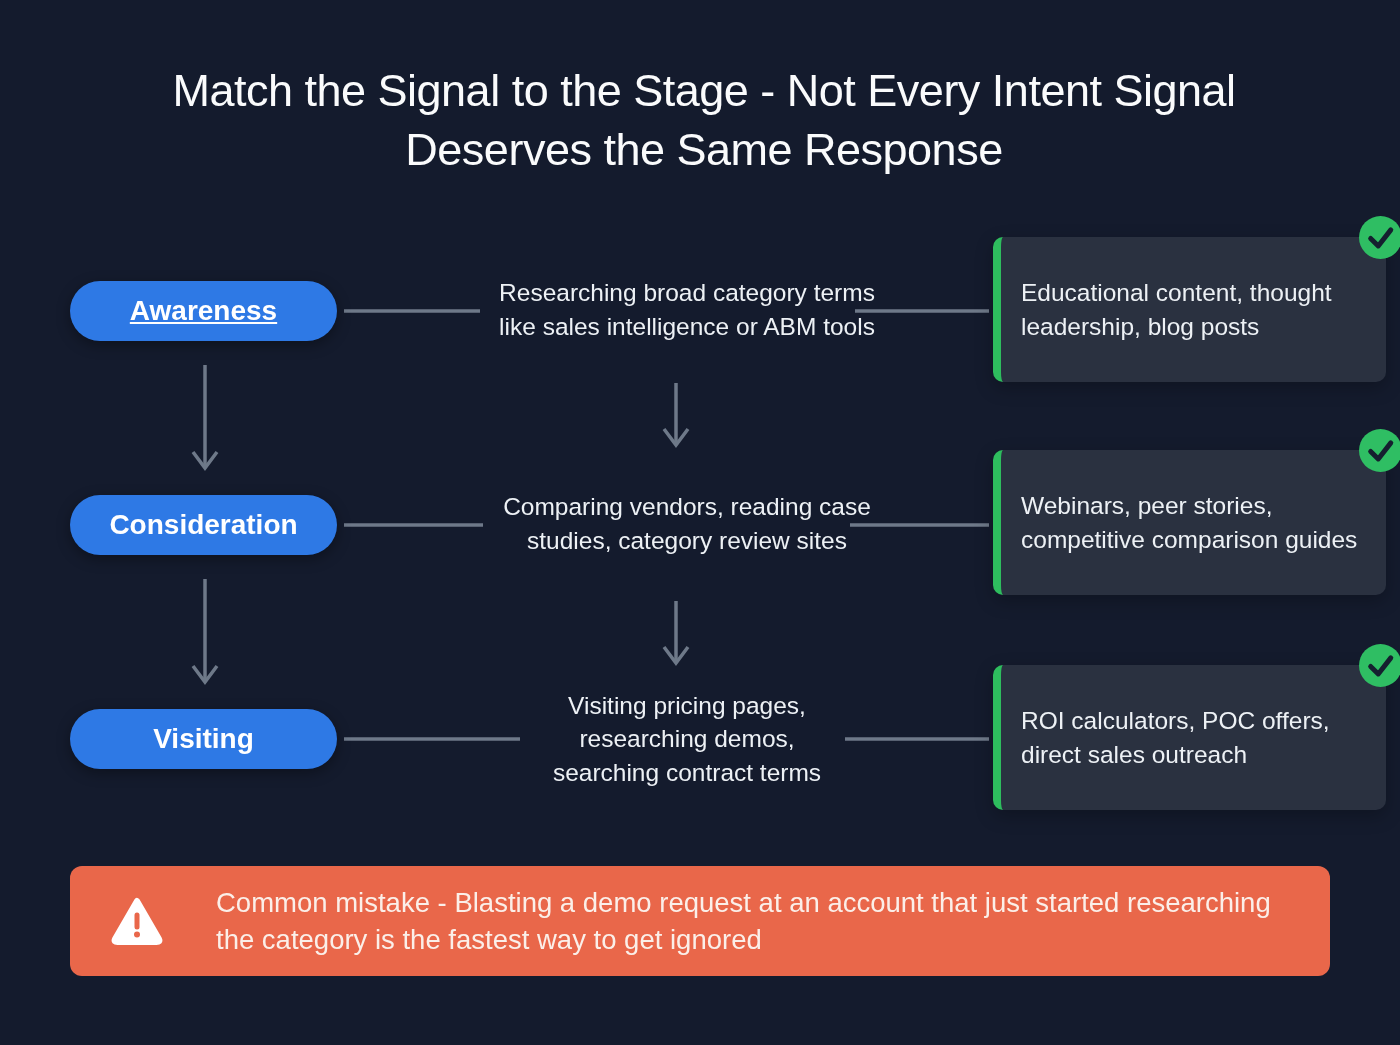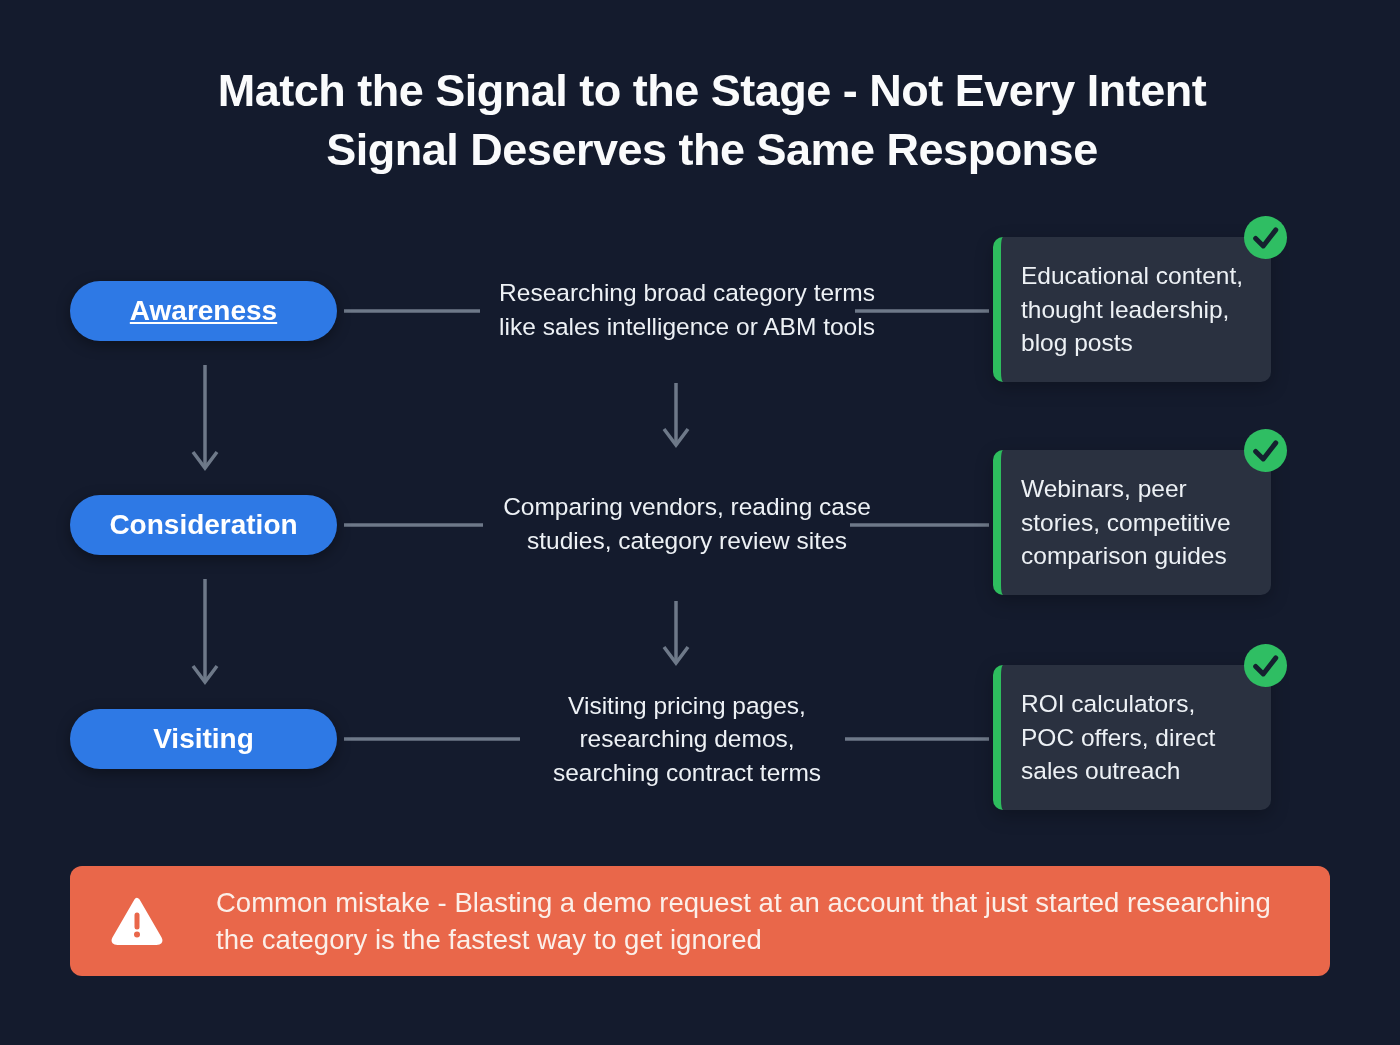--- a/index.html
+++ b/index.html
@@ -26,28 +26,28 @@
     position: relative;
     width: 1400px;
     height: 1045px;
     background: var(--background);
     overflow: hidden;
     margin: 0 auto;
   }
 
   .title {
     position: absolute;
-    left: 162px;
+    left: 154px;
     top: 62px;
     width: 1100px;
     text-align: center;
     color: var(--title-text);
     font-size: 45px;
     line-height: 1.3;
-    font-weight: 700;
+    font-weight: 400;
     letter-spacing: -0.5px;
   }
 
   .connector-layer {
     position: absolute;
     inset: 0;
     width: 1400px;
     height: 1045px;
     pointer-events: none;
   }
@@ -89,21 +89,21 @@
     line-height: 1.37;
     margin-left: 12px;
   }
   .signal-1 { top: 250px; height: 120px; }
   .signal-2 { top: 464px; height: 120px; }
   .signal-3 { top: 664px; height: 150px; padding: 0 28px; }
 
   .response-card {
     position: absolute;
     left: 993px;
-    width: 278px;
+    width: 393px;
     height: 145px;
     background: var(--card-bg);
     border-left: 8px solid var(--card-border);
     border-radius: 10px;
     display: flex;
     align-items: center;
     padding: 10px 18px 10px 20px;
     color: var(--card-text);
     font-size: 24.5px;
     line-height: 1.38;

